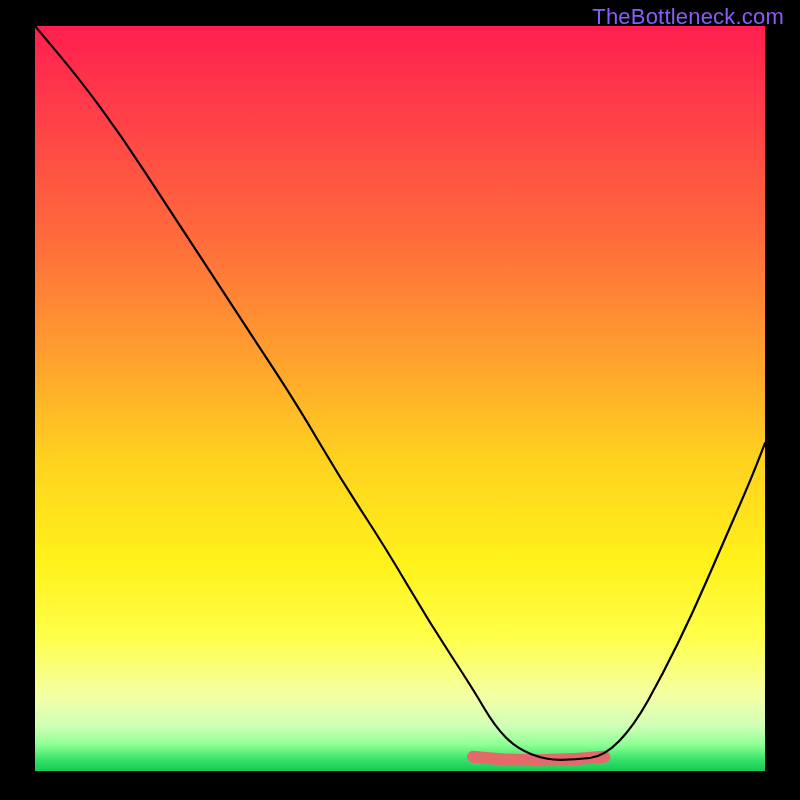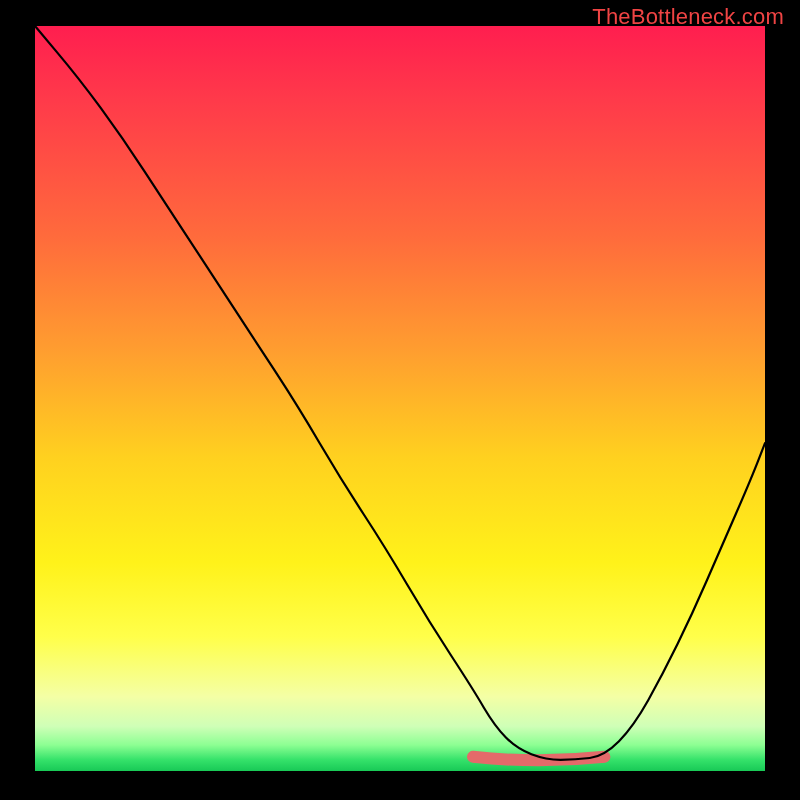--- a/index.html
+++ b/index.html
@@ -16,21 +16,21 @@
     height: 800px;
     background: #000;
   }
   .watermark {
     position: absolute;
     top: 4px;
     right: 16px;
     font-family: Arial, Helvetica, sans-serif;
     font-size: 22px;
     font-weight: 500;
-    color: #ef4444;
+    color: #8b5cf6;
     letter-spacing: 0.2px;
     text-align: center;
   }
   .plot {
     position: absolute;
     left: 35px;
     top: 26px;
     width: 730px;
     height: 745px;
   }

